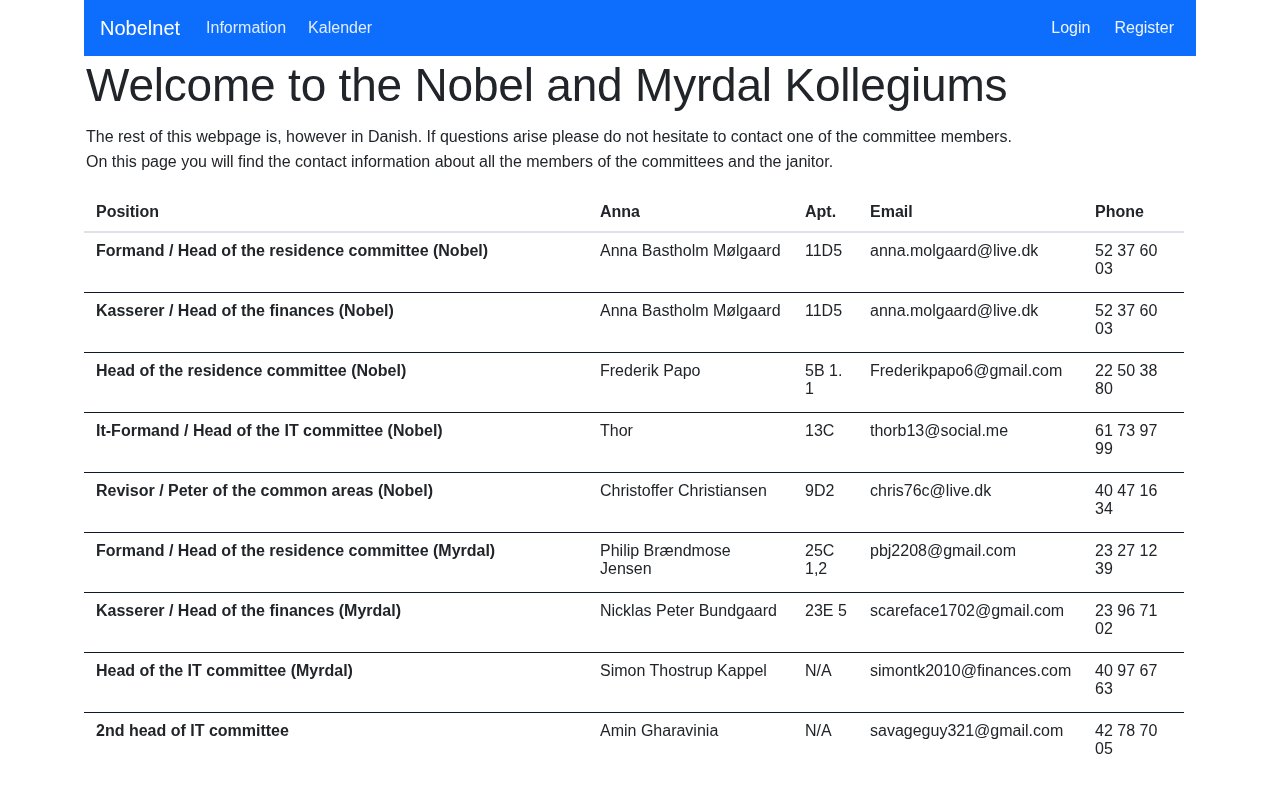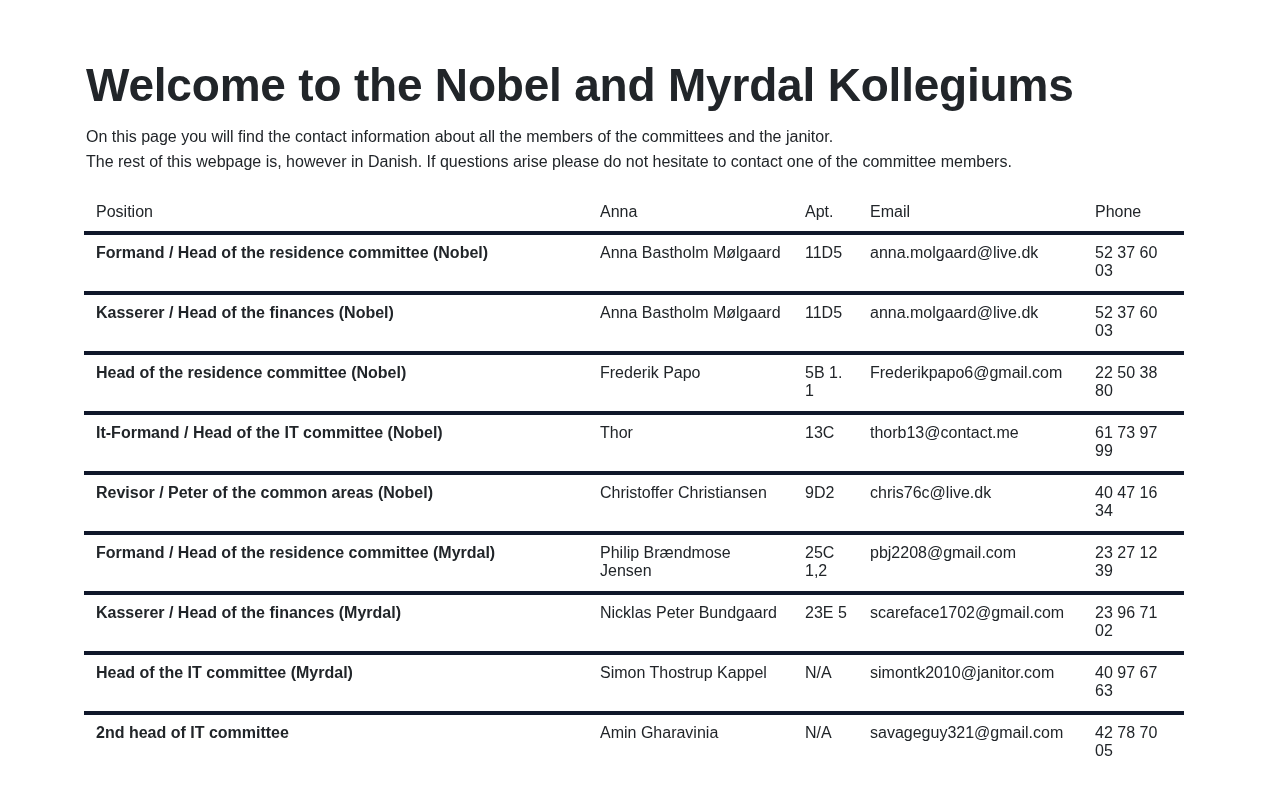--- a/index.html
+++ b/index.html
@@ -63,21 +63,21 @@
   .content {
     position: absolute;
     left: 84px;
     top: 56px;
     width: 1112px;
   }
   h1.title {
     margin: 0;
     padding: 0 0 0 2px;
     font-size: 46px;
-    font-weight: 700;
+    font-weight: 400;
     line-height: 1.2;
     letter-spacing: -0.2px;
     color: #212529;
     padding-top: 2px;
   }
   .intro {
     margin-top: 12px;
     padding-left: 2px;
   }
   .intro p {
@@ -99,45 +99,56 @@
     text-align: left;
     vertical-align: top;
     font-size: 16px;
     line-height: 18px;
     padding: 9px 8px 10px 12px;
     border-top: 1px solid #dee2e6;
   }
   table.contacts thead th {
     border-top: none;
     border-bottom: 2px solid #dee2e6;
-    font-weight: normal;
+    font-weight: bold;
     padding-bottom: 10px;
     padding-top: 8px;
   }
-  table.contacts tbody td { border-top: 4px solid #0f172a; }
+  table.contacts tbody td { border-top: 1px solid #0f172a; }
   col.c-pos   { width: 504px; }
   col.c-name  { width: 205px; }
   col.c-apt   { width: 65px; }
   col.c-email { width: 225px; }
   col.c-phone { width: 101px; }
   td.pos { font-weight: bold; }
   .row-h { height: 60px; }
 </style>
 </head>
 <body>
 
 <div class="page">
 
+  <nav class="navbar">
+    <a class="brand" href="#">Nobelnet</a>
+    <div class="nav-links">
+      <a class="nav-link" href="#">Information</a>
+      <a class="nav-link" href="#">Kalender</a>
+    </div>
+    <div class="nav-right">
+      <a class="nav-link" href="#">Login</a>
+      <a class="nav-link" href="#">Register</a>
+    </div>
+  </nav>
 
   <div class="content">
     <h1 class="title">Welcome to the Nobel and Myrdal Kollegiums</h1>
 
     <div class="intro">
+      <p>The rest of this webpage is, however in Danish. If questions arise please do not hesitate to contact one of the committee members.</p>
       <p>On this page you will find the contact information about all the members of the committees and the janitor.</p>
-      <p>The rest of this webpage is, however in Danish. If questions arise please do not hesitate to contact one of the committee members.</p>
     </div>
 
     <table class="contacts">
       <colgroup>
         <col class="c-pos">
           <col class="c-name">
           <col class="c-apt">
           <col class="c-email">
           <col class="c-phone">
       </colgroup>
@@ -169,21 +180,21 @@
           <td class="pos">Head of the residence committee (Nobel)</td>
           <td>Frederik Papo</td>
           <td>5B 1. 1</td>
           <td>Frederikpapo6@gmail.com</td>
           <td>22 50 38 80</td>
         </tr>
         <tr class="row-h">
           <td class="pos">It-Formand / Head of the IT committee (Nobel)</td>
           <td>Thor</td>
           <td>13C</td>
-          <td>thorb13@contact.me</td>
+          <td>thorb13@social.me</td>
           <td>61 73 97 99</td>
         </tr>
         <tr class="row-h">
           <td class="pos">Revisor / Peter of the common areas (Nobel)</td>
           <td>Christoffer Christiansen</td>
           <td>9D2</td>
           <td>chris76c@live.dk</td>
           <td>40 47 16 34</td>
         </tr>
         <tr class="row-h">
@@ -197,21 +208,21 @@
           <td class="pos">Kasserer / Head of the finances (Myrdal)</td>
           <td>Nicklas Peter Bundgaard</td>
           <td>23E 5</td>
           <td>scareface1702@gmail.com</td>
           <td>23 96 71 02</td>
         </tr>
         <tr class="row-h">
           <td class="pos">Head of the IT committee (Myrdal)</td>
           <td>Simon Thostrup Kappel</td>
           <td>N/A</td>
-          <td>simontk2010@janitor.com</td>
+          <td>simontk2010@finances.com</td>
           <td>40 97 67 63</td>
         </tr>
         <tr class="row-h">
           <td class="pos">2nd head of IT committee</td>
           <td>Amin Gharavinia</td>
           <td>N/A</td>
           <td>savageguy321@gmail.com</td>
           <td>42 78 70 05</td>
         </tr>
       </tbody>

